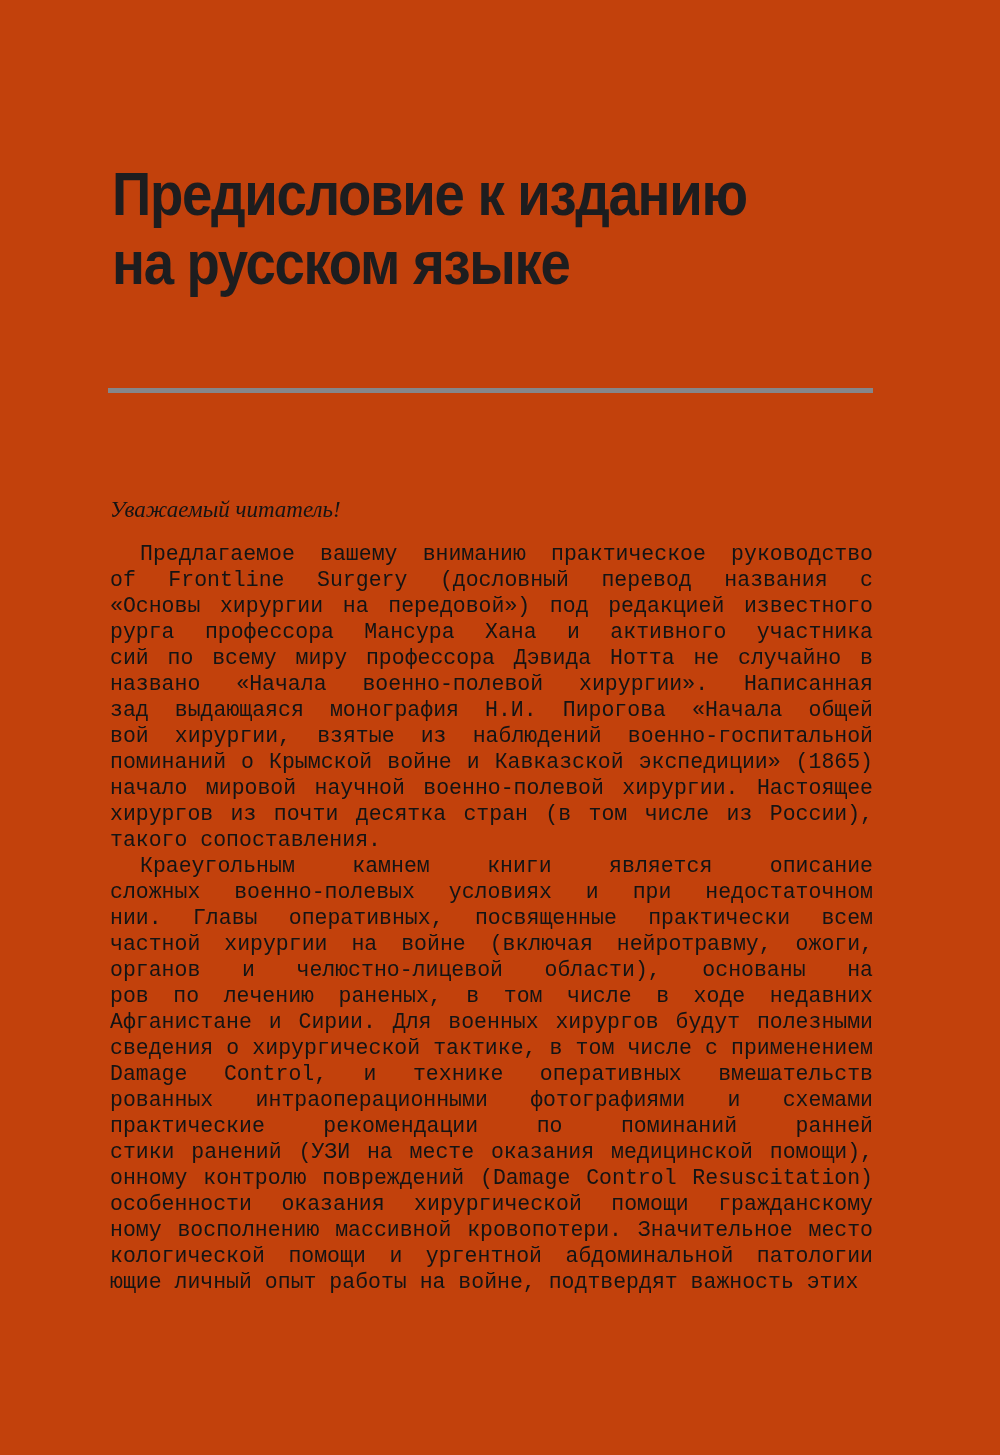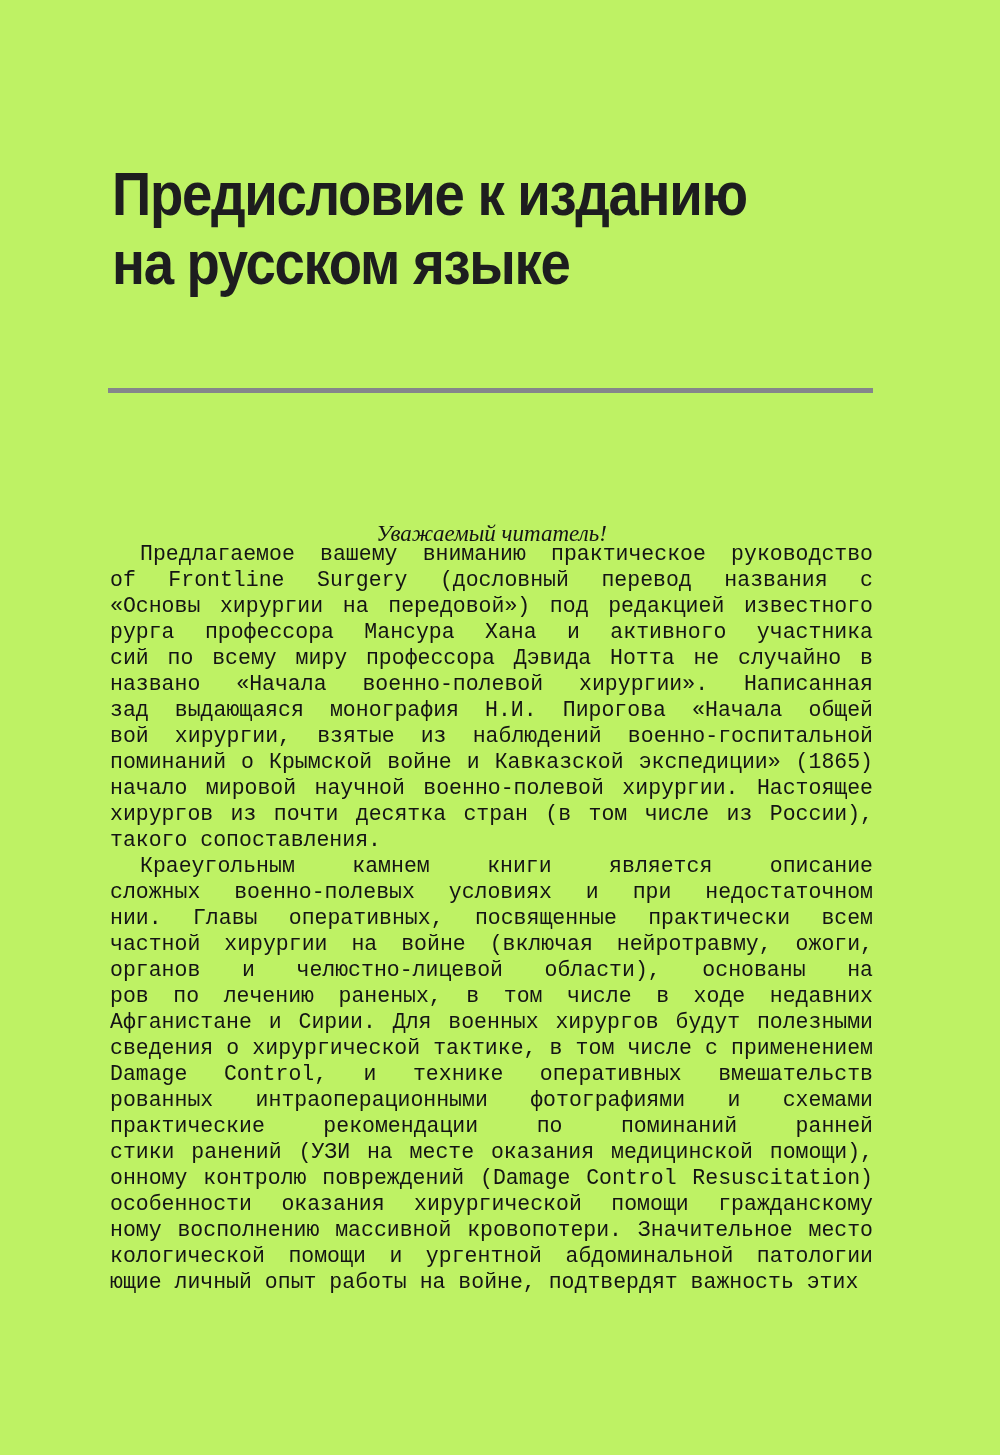--- a/index.html
+++ b/index.html
@@ -1,20 +1,20 @@
 <!DOCTYPE html>
 <html><head>
 <meta charset="utf-8">
 <style>
   html, body { margin: 0; padding: 0; background: #ffffff; }
   .page {
     position: relative;
     width: 1000px;
     height: 1455px;
-    background: #bef264;
+    background: #c2410c;
     overflow: hidden;
     font-family: "Liberation Serif", serif;
   }
   .page-title {
     position: absolute;
     left: 112px;
     top: 159px;
     margin: 0;
     font-family: "Liberation Sans", sans-serif;
     font-weight: bold;
@@ -30,23 +30,23 @@
     position: absolute;
     left: 108px;
     top: 388px;
     width: 765px;
     height: 5px;
     background: #85868b;
   }
   .salutation {
     position: absolute;
     left: 110px;
-    top: 521px;
+    top: 497px;
     width: 763px;
-    text-align: center;
+    text-align: left;
     font-style: italic;
     font-size: 23px;
     line-height: 26px;
     color: #141414;
   }
   .body-text {
     position: absolute;
     left: 110px;
     top: 541px;
     width: 763px;

